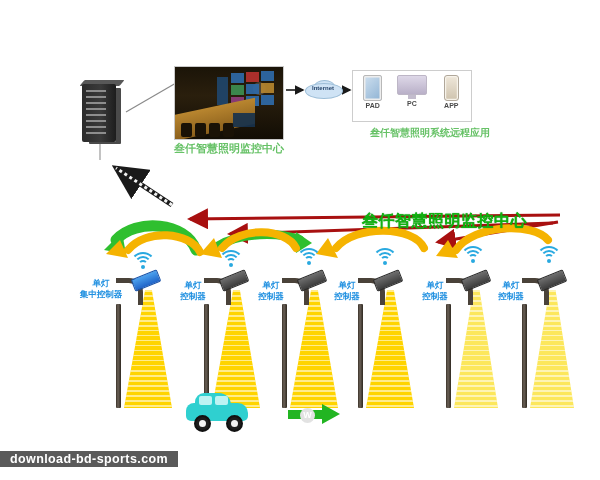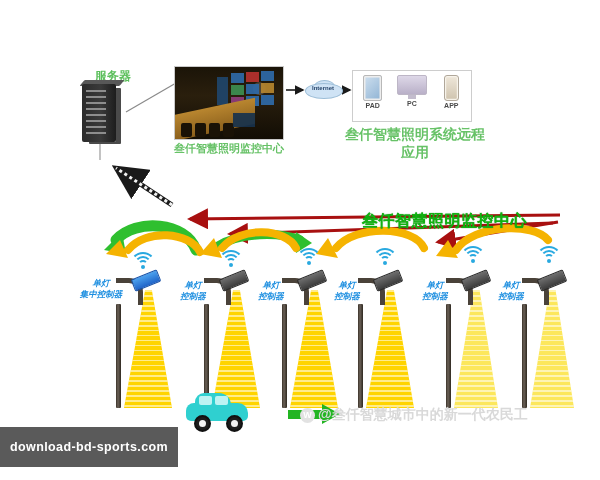--- a/index.html
+++ b/index.html
@@ -18,21 +18,21 @@
   
   .chip {
     position: absolute;
     background: #5a5a5a;
     color: #ffffff;
     font-weight: bold;
     letter-spacing: .4px;
     display: flex; align-items: center; justify-content: center;
   }
   #tg-chip { right: 0; top: 8px; width: 118px; height: 30px; font-size: 13px; }
-  #dl-chip { left: 0; bottom: 13px; width: 178px; height: 40px; font-size: 12.5px; }
+  #dl-chip { left: 0; bottom: 13px; width: 178px; height: 16px; font-size: 12.5px; }
 
   
   .abs { position: absolute; }
 
   
   #server-label {
     left: 78px; top: 68px; width: 70px; text-align: center;
     color: #5bbf5b; font-size: 12px; font-weight: bold;
   }
   #server-box {
@@ -121,33 +121,33 @@
     width:28px; height:18px; margin:0 auto; border:1px solid #bdb6c6; border-radius:2px;
     background:linear-gradient(180deg,#ded8e8,#b9b0c8);
   }
   .dev-pc-stand { width:8px; height:4px; margin:0 auto; background:#c3bccd;}
   .dev-app {
     width:13px; height:24px; margin:0 auto; border:1px solid #b0a79a; border-radius:3px;
     background:linear-gradient(180deg,#efe7da,#cfc3ae);
     box-shadow: inset 0 0 0 1.2px #f7f3ea;
   }
   #devices-caption {
-    left: 340px; top: 126px; width: 150px; text-align:center;
-    color:#67c267; font-size:14px; font-weight:bold;
+    left: 340px; top: 126px; width: 150px; text-align:right;
+    color:#67c267; font-size:10px; font-weight:bold;
   }
 
   
   #realtime-text {
     left: 362px; top: 211px; color:#11b211; font-size:16px; font-weight:bold;
     letter-spacing: .5px;
     text-shadow: 0 0 1px #0a8a0a;
   }
 
   
-  .lamp { position:absolute; bottom:0;font-style:italic; }
+  .lamp { position:absolute; bottom:0; }
   .pole {
     position:absolute; width:5px; background:linear-gradient(90deg,#3a3228,#6b6158 40%,#2e281f);
     border-radius:1px;
   }
   .arm {
     position:absolute; width:22px; height:22px;
     border-top: 5px solid #4a4239;
     border-right: 5px solid #4a4239;
     border-top-right-radius: 14px;
   }
@@ -278,21 +278,20 @@
       <path d="M548,240 C534,222 474,224 456,250"></path>
     </g>
     <g fill="#F5B301">
       <path d="M120,240 L106,254 L128,258 z"></path>
       <path d="M214,238 L200,254 L222,258 z"></path>
       <path d="M328,238 L316,254 L338,258 z"></path>
       <path d="M448,240 L436,256 L458,258 z"></path>
     </g>
   </svg>
 
-  <div class="abs" id="server-label">服务器</div>
   <div class="abs" id="server-top"></div>
   <div class="abs" id="server-box">
     <div class="slot" style="top:6px"></div>
     <div class="slot" style="top:12px"></div>
     <div class="slot" style="top:18px"></div>
     <div class="slot" style="top:24px"></div>
     <div class="slot" style="top:30px"></div>
     <div class="slot" style="top:36px"></div>
     <div class="slot" style="top:42px"></div>
     <div class="slot" style="top:48px"></div>
@@ -460,18 +459,17 @@
     <div class="wheel" style="left:8px;"></div>
     <div class="wheel" style="left:40px;"></div>
   </div>
 
   <div class="abs" id="green-arrow">
     <div class="shaft"></div>
       <div class="tip"></div>
   </div>
   <div class="abs" id="weibo-watermark">
     <span id="weibo-logo">W</span>
-    <span>@叁仟智慧城市中的新一代农民工</span>
   </div>
 
   <div class="chip" id="dl-chip">download-bd-sports.com</div>
 
 </div>
 
 </body></html>

